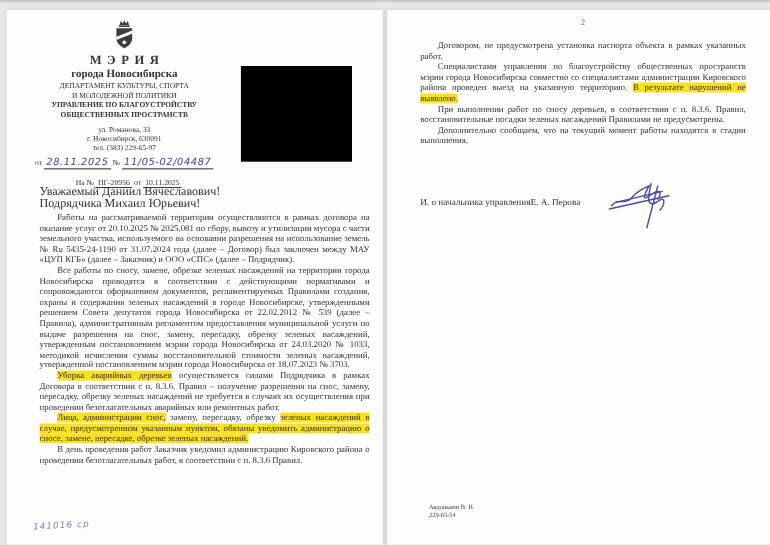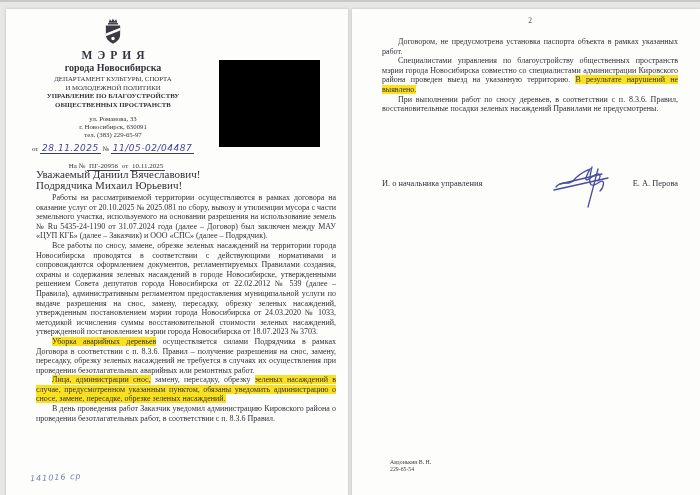--- a/index.html
+++ b/index.html
@@ -34,21 +34,21 @@
   .bodytext{position:absolute;left:30px;top:184px;width:300px;}
   .para{margin:0;font-size:8px;line-height:9.6px;text-align:justify;text-indent:16px;color:#30313b;}
   .hl{background:#fbe01f;}
   .hwnote{position:absolute;left:24px;top:464px;font-family:"DejaVu Sans",sans-serif;
           font-style:italic;font-size:8px;color:#7b82a9;transform:rotate(-3deg);letter-spacing:1px;}
 
   
   .pagenum{position:absolute;left:30px;top:7px;width:296px;text-align:center;font-size:7.5px;color:#555;}
   .bodytext2{position:absolute;left:30px;top:28px;width:296px;}
   .sigrow{position:absolute;left:30px;top:170px;width:296px;display:flex;
-          justify-content:space-between;font-size:8.4px;}
+          font-size:8.4px;}
   .signature{position:absolute;left:200px;top:148px;}
   .footer{position:absolute;left:38px;top:450px;font-size:5.8px;line-height:7px;color:#3d3d44;}
 </style>
 </head>
 <body>
 
 <div class="canvas">
 
   <div class="page page1">
 
@@ -103,20 +103,21 @@
     <div class="hwnote">141016 ср</div>
   </div>
 
   <div class="page page2">
     <div class="pagenum">2</div>
 
     <div class="bodytext2">
         <p class="para"><span class="">Договором, не предусмотрена установка паспорта объекта в рамках указанных работ.</span></p>
         <p class="para"><span class="">Специалистами управления по благоустройству общественных пространств мэрии города Новосибирска совместно со специалистами администрации Кировского района проведен выезд на указанную территорию. </span><span class="hl">В результате нарушений не выявлено.</span></p>
         <p class="para"><span class="">При выполнении работ по сносу деревьев, в соответствии с п. 8.3.6. Правил, восстановительные посадки зеленых насаждений Правилами не предусмотрены.</span></p>
+        <p class="para"><span class="">Дополнительно сообщаем, что на текущий момент работы находятся в стадии выполнения.</span></p>
       </div>
 
     <div class="sigrow">
       <span>И. о начальника управления</span>
       <span>Е. А. Перова</span>
     </div>
 
     <svg class="signature" width="70" height="52" viewBox="0 0 70 52">
       <g fill="none" stroke="#4a4d9e" stroke-width="1.3" stroke-linecap="round">
         <path d="M4 30 C 10 22, 16 30, 22 23 C 28 16, 34 14, 38 12 C 34 20, 30 27, 40 20 C 48 14, 50 18, 46 24"></path>

